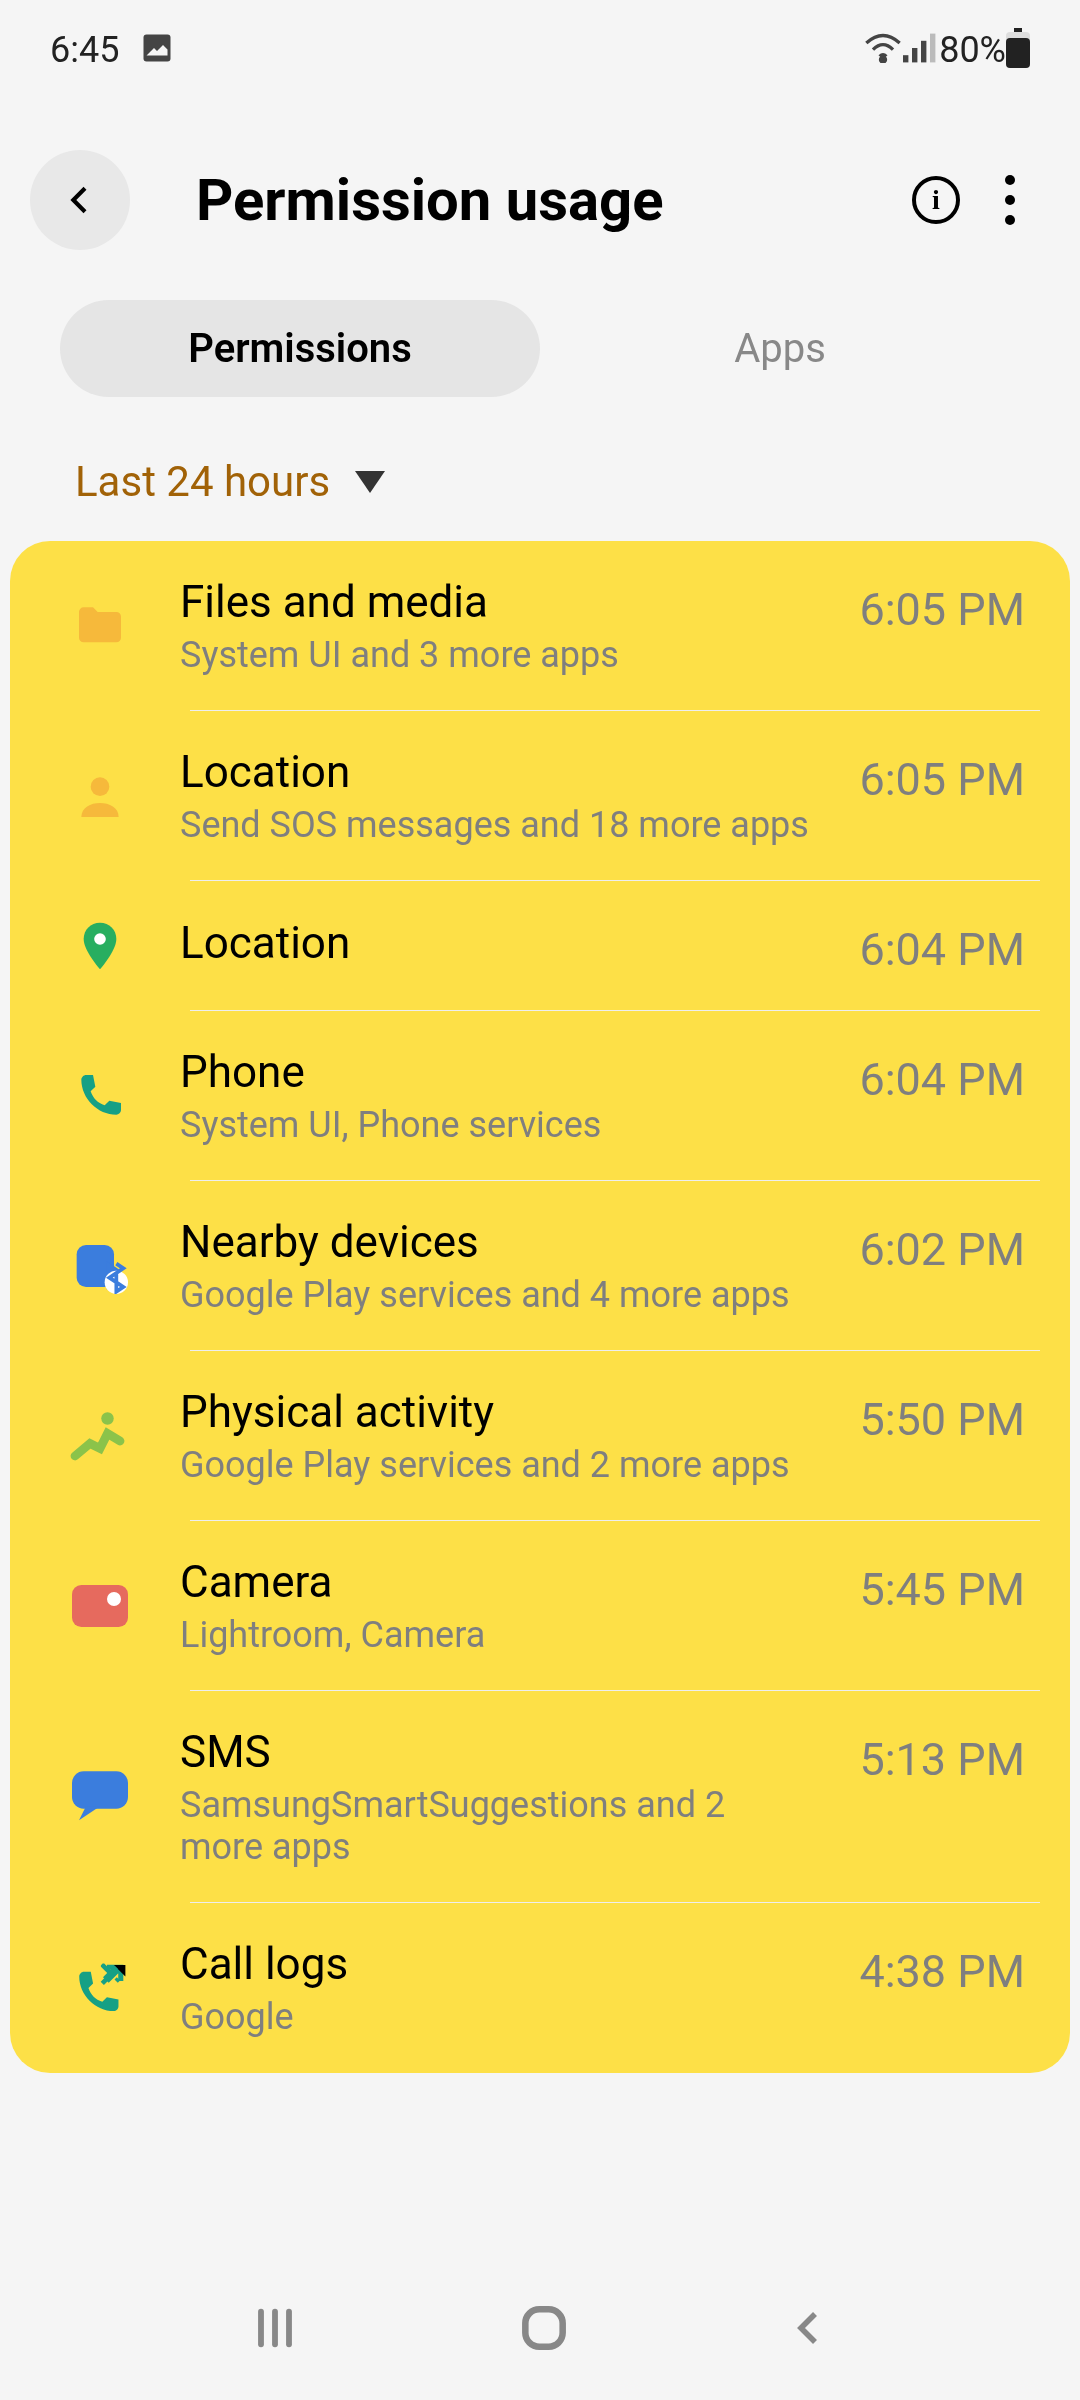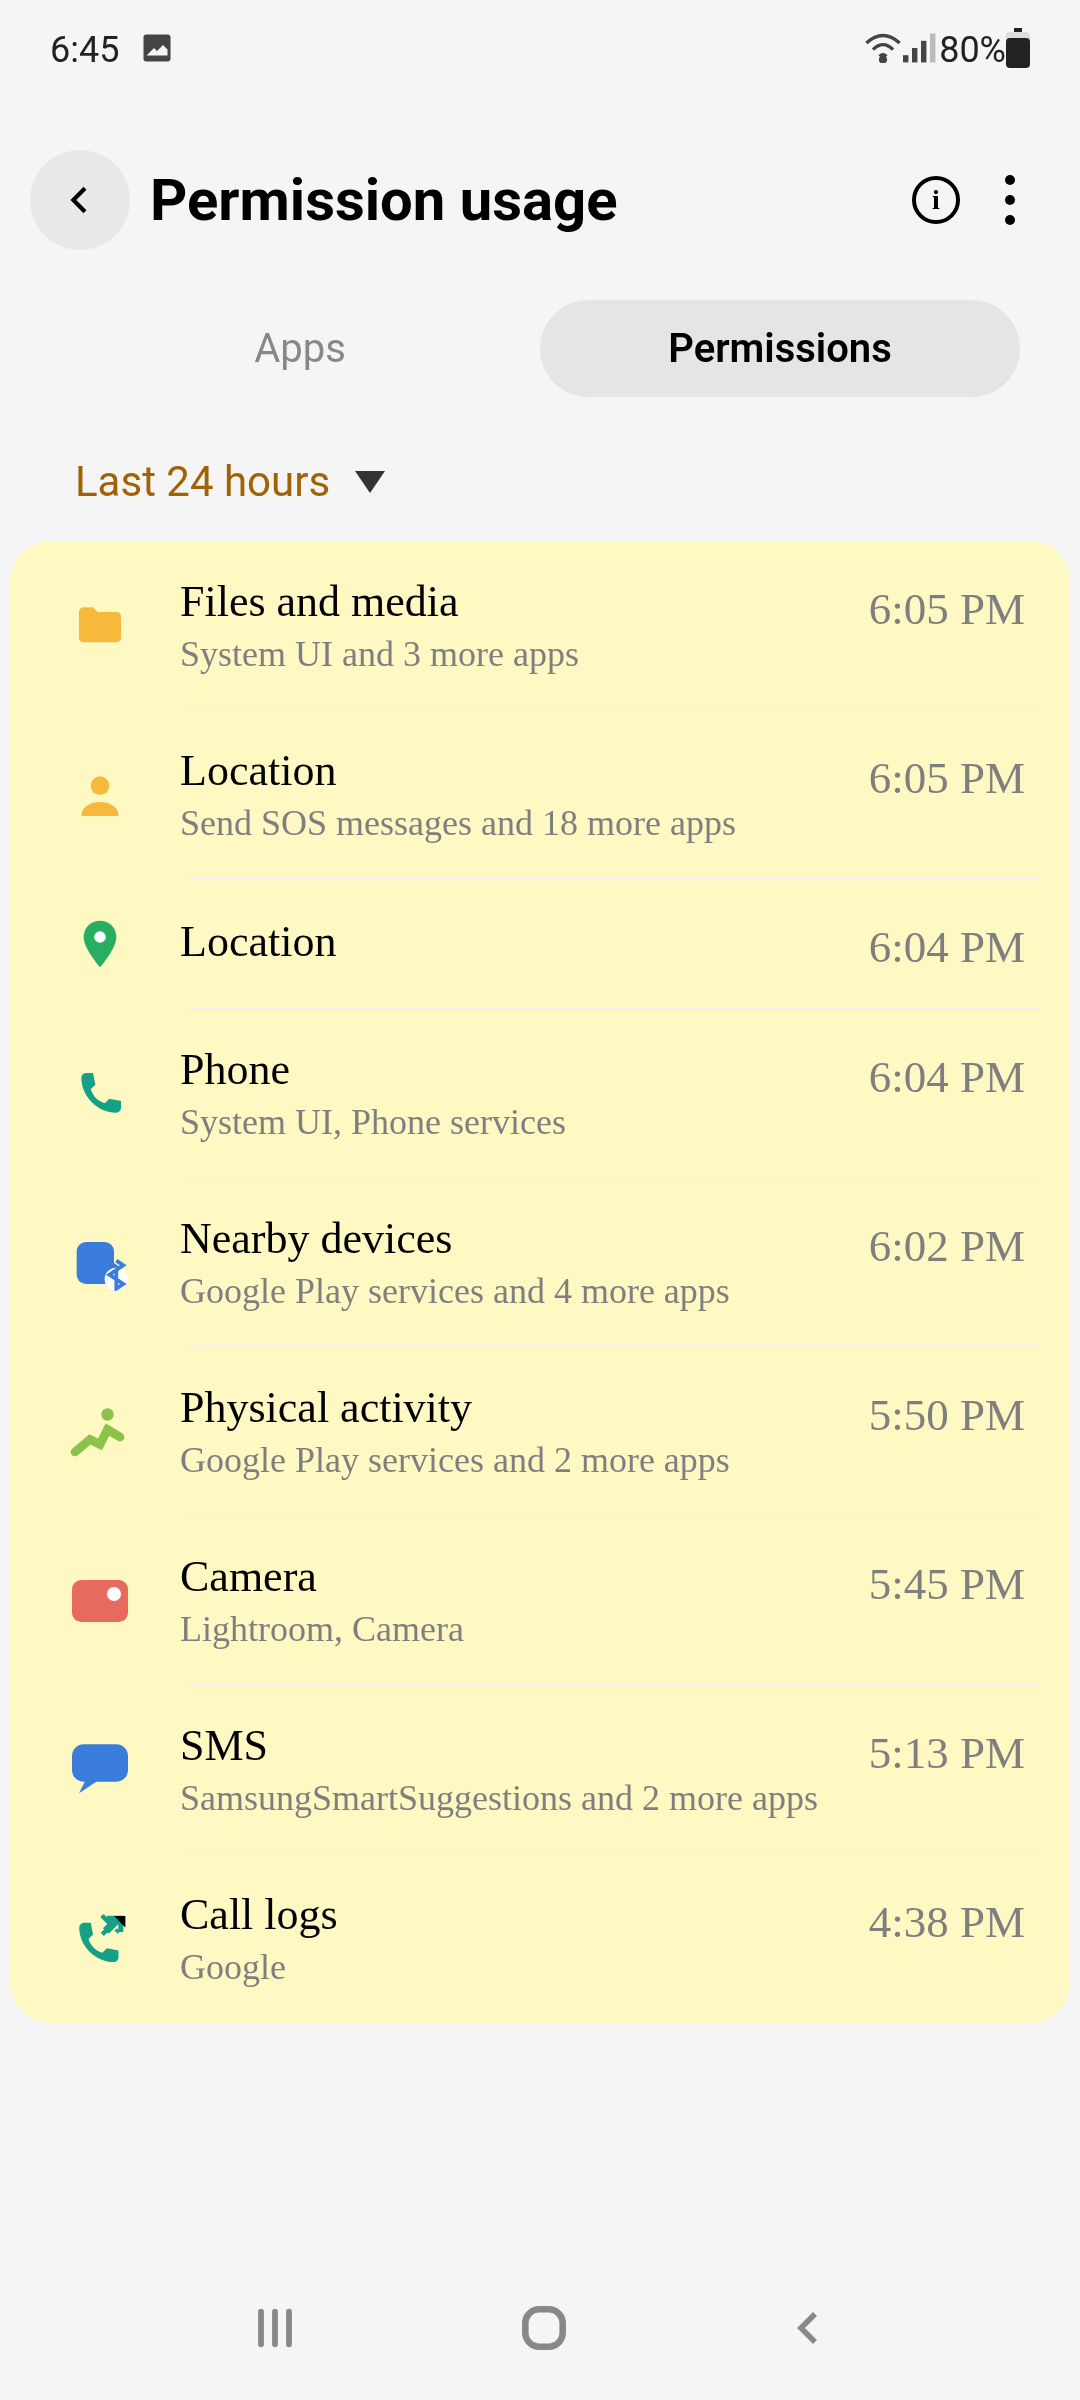--- a/index.html
+++ b/index.html
@@ -36,20 +36,21 @@
       background: #e8e8e8;
       display: flex;
       align-items: center;
       justify-content: center;
     }
     .page-title {
       font-size: 58px;
       font-weight: 700;
       color: #000;
       flex: 1;
+      margin-left: 46px;
     }
     .header-icons { display: flex; gap: 45px; align-items: center; }
     .info-circle {
       width: 48px;
       height: 48px;
       border: 4px solid #000;
       border-radius: 50%;
       display: flex;
       align-items: center;
       justify-content: center;
@@ -83,24 +84,23 @@
     }
     .filter-label { font-size: 42px; color: #a16207; }
     .triangle-down {
       width: 0; height: 0;
       border-left: 15px solid transparent;
       border-right: 15px solid transparent;
       border-top: 22px solid #333;
     }
     
     .list {
-      background: #fef9c3;
+      background: #fde047;
       border-radius: 40px;
       margin: 0 10px;
-      font-family: Liberation Serif, serif;
     }
     .list-item {
       display: flex;
       align-items: center;
       padding: 35px 45px 35px 60px;
       gap: 50px;
       position: relative;
     }
     .list-item:not(:last-child)::after {
       content: '';
@@ -188,22 +188,22 @@
     <div class="info-circle">i</div>
     <div class="more-dots">
       <div class="dot"></div>
         <div class="dot"></div>
         <div class="dot"></div>
     </div>
   </div>
 </div>
 
 <div class="tabs">
+  <div class="tab active">Permissions</div>
   <div class="tab inactive">Apps</div>
-  <div class="tab active">Permissions</div>
 </div>
 
 <div class="filter">
   <span class="filter-label">Last 24 hours</span>
   <span class="triangle-down"></span>
 </div>
 
 <div class="list">
 
   <div class="list-item">

